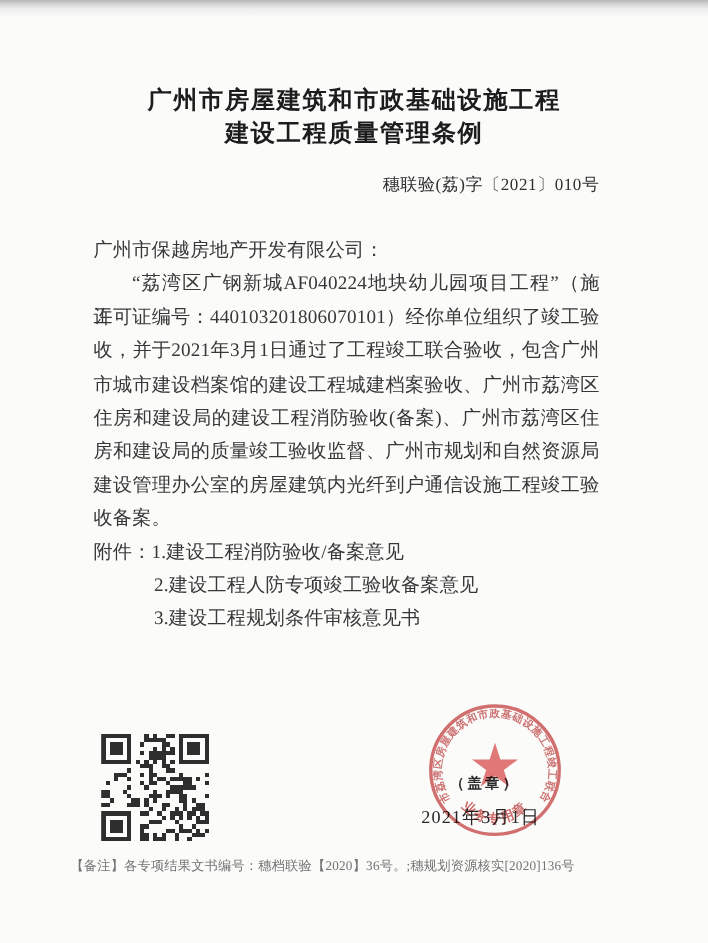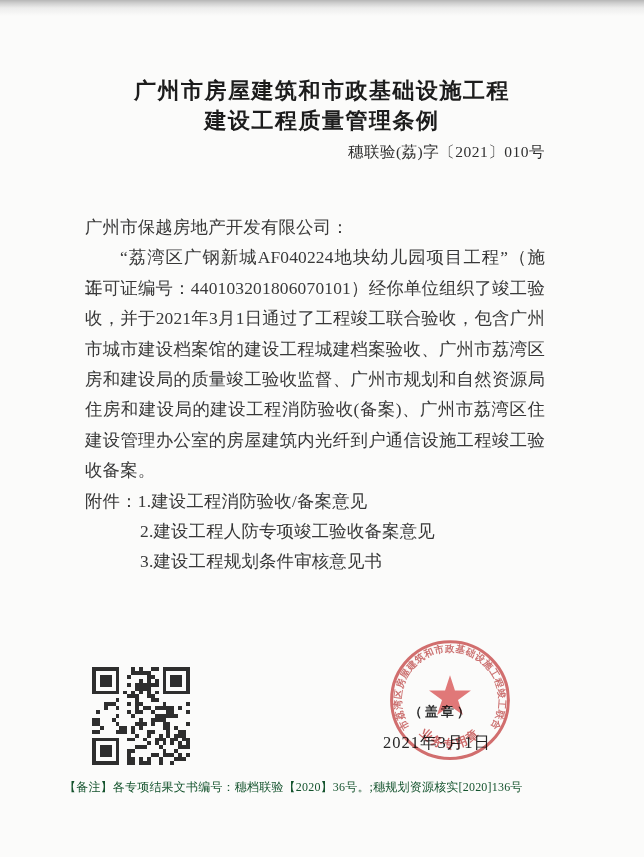--- a/index.html
+++ b/index.html
@@ -10,21 +10,21 @@
   }
   .scan-shadow{
     position:absolute;left:0;top:0;width:644px;height:16px;
     background:linear-gradient(180deg,#b6b6b6 0px,#cecece 3px,rgba(225,225,225,.55) 8px,rgba(255,255,255,0) 16px);
   }
   .title{
     position:absolute;left:0;top:76px;width:644px;text-align:center;
     font-size:22px;font-weight:bold;color:#1c1c1c;line-height:30px;letter-spacing:1.5px;font-family:Liberation Serif, serif;
   }
   .docnum{
-    position:absolute;top:142px;right:99px;
+    position:absolute;top:158px;right:99px;
     font-size:15.5px;color:#2e2e2e;letter-spacing:.5px;
   }
   .bodyblock{
     position:absolute;left:85px;top:212px;width:460px;
     font-size:17.4px;color:#383838;line-height:30.4px;
     letter-spacing:.2px;
   }
   .line{height:30.4px;white-space:nowrap;}
   .jfy{text-align:justify;text-align-last:justify;white-space:normal;}
   .indent{text-indent:35px;}
@@ -42,21 +42,21 @@
   .seal{
     position:absolute;left:383px;top:637px;width:134px;height:134px;
     mix-blend-mode:multiply;opacity:.92;filter:blur(.3px);
   }
   .seal .ring{fill:none;stroke:#d26464;stroke-width:3.2;}
   .seal .star{fill:#dd5a5a;opacity:.88;}
   .seal .arc{font-size:10px;fill:#cc6868;letter-spacing:.5px;font-weight:bold;}
   .seal .bot{font-size:12.5px;fill:#cc5e5e;letter-spacing:2px;font-weight:bold;}
   .footer{
     position:absolute;left:64px;top:779px;width:540px;
-    font-size:12px;color:#14532d;letter-spacing:.2px;white-space:nowrap;
+    font-size:12px;color:#737373;letter-spacing:.2px;white-space:nowrap;
   }
 </style>
 </head>
 <body>
 
 <div>
 
   <div class="scan-shadow"></div>
 
   <div class="title">
@@ -65,22 +65,22 @@
   </div>
 
   <div class="docnum">穗联验(荔)字〔2021〕010号</div>
 
   <div class="bodyblock">
     <div class="line">广州市保越房地产开发有限公司：</div>
     <div class="line jfy indent">“荔湾区广钢新城AF040224地块幼儿园项目工程”（施工</div>
     <div class="line jfy">许可证编号：440103201806070101）经你单位组织了竣工验</div>
     <div class="line jfy">收，并于2021年3月1日通过了工程竣工联合验收，包含广州</div>
     <div class="line jfy">市城市建设档案馆的建设工程城建档案验收、广州市荔湾区</div>
+    <div class="line jfy">住房和建设局的建设工程消防验收(备案)、广州市荔湾区住</div>
     <div class="line jfy">房和建设局的质量竣工验收监督、广州市规划和自然资源局</div>
-    <div class="line jfy">住房和建设局的建设工程消防验收(备案)、广州市荔湾区住</div>
     <div class="line jfy">建设管理办公室的房屋建筑内光纤到户通信设施工程竣工验</div>
     <div class="line">收备案。</div>
     <div class="line">附件：1.建设工程消防验收/备案意见</div>
     <div class="line att-indent">2.建设工程人防专项竣工验收备案意见</div>
     <div class="line att-indent">3.建设工程规划条件审核意见书</div>
   </div>
 
   <svg class="qr" viewBox="0 0 25 25" shape-rendering="crispEdges">
     <g id="qr-g">
         <path d="M0 0h1v1h-1zM1 0h1v1h-1zM2 0h1v1h-1zM3 0h1v1h-1zM4 0h1v1h-1zM5 0h1v1h-1zM6 0h1v1h-1zM10 0h1v1h-1zM12 0h1v1h-1zM15 0h1v1h-1zM16 0h1v1h-1zM18 0h1v1h-1zM19 0h1v1h-1zM20 0h1v1h-1zM21 0h1v1h-1zM22 0h1v1h-1zM23 0h1v1h-1zM24 0h1v1h-1zM0 1h1v1h-1zM6 1h1v1h-1zM10 1h1v1h-1zM11 1h1v1h-1zM12 1h1v1h-1zM13 1h1v1h-1zM14 1h1v1h-1zM18 1h1v1h-1zM24 1h1v1h-1zM0 2h1v1h-1zM2 2h1v1h-1zM3 2h1v1h-1zM4 2h1v1h-1zM6 2h1v1h-1zM9 2h1v1h-1zM14 2h1v1h-1zM15 2h1v1h-1zM18 2h1v1h-1zM20 2h1v1h-1zM21 2h1v1h-1zM22 2h1v1h-1zM24 2h1v1h-1zM0 3h1v1h-1zM2 3h1v1h-1zM3 3h1v1h-1zM4 3h1v1h-1zM6 3h1v1h-1zM12 3h1v1h-1zM14 3h1v1h-1zM16 3h1v1h-1zM18 3h1v1h-1zM20 3h1v1h-1zM21 3h1v1h-1zM22 3h1v1h-1zM24 3h1v1h-1zM0 4h1v1h-1zM2 4h1v1h-1zM3 4h1v1h-1zM4 4h1v1h-1zM6 4h1v1h-1zM9 4h1v1h-1zM11 4h1v1h-1zM12 4h1v1h-1zM13 4h1v1h-1zM14 4h1v1h-1zM15 4h1v1h-1zM16 4h1v1h-1zM18 4h1v1h-1zM20 4h1v1h-1zM21 4h1v1h-1zM22 4h1v1h-1zM24 4h1v1h-1zM0 5h1v1h-1zM6 5h1v1h-1zM11 5h1v1h-1zM12 5h1v1h-1zM13 5h1v1h-1zM14 5h1v1h-1zM18 5h1v1h-1zM24 5h1v1h-1zM0 6h1v1h-1zM1 6h1v1h-1zM2 6h1v1h-1zM3 6h1v1h-1zM4 6h1v1h-1zM5 6h1v1h-1zM6 6h1v1h-1zM8 6h1v1h-1zM10 6h1v1h-1zM12 6h1v1h-1zM14 6h1v1h-1zM16 6h1v1h-1zM18 6h1v1h-1zM19 6h1v1h-1zM20 6h1v1h-1zM21 6h1v1h-1zM22 6h1v1h-1zM23 6h1v1h-1zM24 6h1v1h-1zM9 7h1v1h-1zM10 7h1v1h-1zM11 7h1v1h-1zM14 7h1v1h-1zM15 7h1v1h-1zM6 8h1v1h-1zM11 8h1v1h-1zM15 8h1v1h-1zM16 8h1v1h-1zM3 9h1v1h-1zM4 9h1v1h-1zM5 9h1v1h-1zM9 9h1v1h-1zM11 9h1v1h-1zM12 9h1v1h-1zM18 9h1v1h-1zM24 9h1v1h-1zM3 10h1v1h-1zM6 10h1v1h-1zM11 10h1v1h-1zM13 10h1v1h-1zM14 10h1v1h-1zM16 10h1v1h-1zM17 10h1v1h-1zM18 10h1v1h-1zM19 10h1v1h-1zM20 10h1v1h-1zM22 10h1v1h-1zM1 11h1v1h-1zM9 11h1v1h-1zM11 11h1v1h-1zM12 11h1v1h-1zM15 11h1v1h-1zM19 11h1v1h-1zM20 11h1v1h-1zM24 11h1v1h-1zM6 12h1v1h-1zM10 12h1v1h-1zM16 12h1v1h-1zM17 12h1v1h-1zM18 12h1v1h-1zM19 12h1v1h-1zM20 12h1v1h-1zM21 12h1v1h-1zM0 13h1v1h-1zM1 13h1v1h-1zM5 13h1v1h-1zM12 13h1v1h-1zM15 13h1v1h-1zM16 13h1v1h-1zM17 13h1v1h-1zM18 13h1v1h-1zM0 14h1v1h-1zM1 14h1v1h-1zM6 14h1v1h-1zM11 14h1v1h-1zM12 14h1v1h-1zM13 14h1v1h-1zM15 14h1v1h-1zM18 14h1v1h-1zM19 14h1v1h-1zM24 14h1v1h-1zM2 15h1v1h-1zM7 15h1v1h-1zM8 15h1v1h-1zM10 15h1v1h-1zM12 15h1v1h-1zM18 15h1v1h-1zM19 15h1v1h-1zM21 15h1v1h-1zM0 16h1v1h-1zM1 16h1v1h-1zM6 16h1v1h-1zM7 16h1v1h-1zM8 16h1v1h-1zM10 16h1v1h-1zM14 16h1v1h-1zM15 16h1v1h-1zM19 16h1v1h-1zM22 16h1v1h-1zM23 16h1v1h-1zM11 17h1v1h-1zM14 17h1v1h-1zM17 17h1v1h-1zM19 17h1v1h-1zM21 17h1v1h-1zM22 17h1v1h-1zM23 17h1v1h-1zM0 18h1v1h-1zM1 18h1v1h-1zM2 18h1v1h-1zM3 18h1v1h-1zM4 18h1v1h-1zM5 18h1v1h-1zM6 18h1v1h-1zM9 18h1v1h-1zM10 18h1v1h-1zM13 18h1v1h-1zM16 18h1v1h-1zM17 18h1v1h-1zM18 18h1v1h-1zM20 18h1v1h-1zM21 18h1v1h-1zM23 18h1v1h-1zM24 18h1v1h-1zM0 19h1v1h-1zM6 19h1v1h-1zM14 19h1v1h-1zM16 19h1v1h-1zM18 19h1v1h-1zM20 19h1v1h-1zM22 19h1v1h-1zM24 19h1v1h-1zM0 20h1v1h-1zM2 20h1v1h-1zM3 20h1v1h-1zM4 20h1v1h-1zM6 20h1v1h-1zM11 20h1v1h-1zM12 20h1v1h-1zM13 20h1v1h-1zM17 20h1v1h-1zM22 20h1v1h-1zM23 20h1v1h-1zM24 20h1v1h-1zM0 21h1v1h-1zM2 21h1v1h-1zM3 21h1v1h-1zM4 21h1v1h-1zM6 21h1v1h-1zM9 21h1v1h-1zM10 21h1v1h-1zM18 21h1v1h-1zM21 21h1v1h-1zM0 22h1v1h-1zM2 22h1v1h-1zM3 22h1v1h-1zM4 22h1v1h-1zM6 22h1v1h-1zM9 22h1v1h-1zM15 22h1v1h-1zM16 22h1v1h-1zM18 22h1v1h-1zM19 22h1v1h-1zM20 22h1v1h-1zM22 22h1v1h-1zM24 22h1v1h-1zM0 23h1v1h-1zM6 23h1v1h-1zM9 23h1v1h-1zM10 23h1v1h-1zM12 23h1v1h-1zM14 23h1v1h-1zM17 23h1v1h-1zM21 23h1v1h-1zM22 23h1v1h-1zM23 23h1v1h-1zM0 24h1v1h-1zM1 24h1v1h-1zM2 24h1v1h-1zM3 24h1v1h-1zM4 24h1v1h-1zM5 24h1v1h-1zM6 24h1v1h-1zM9 24h1v1h-1zM10 24h1v1h-1zM12 24h1v1h-1zM13 24h1v1h-1zM14 24h1v1h-1zM17 24h1v1h-1zM20 24h1v1h-1z"></path>

